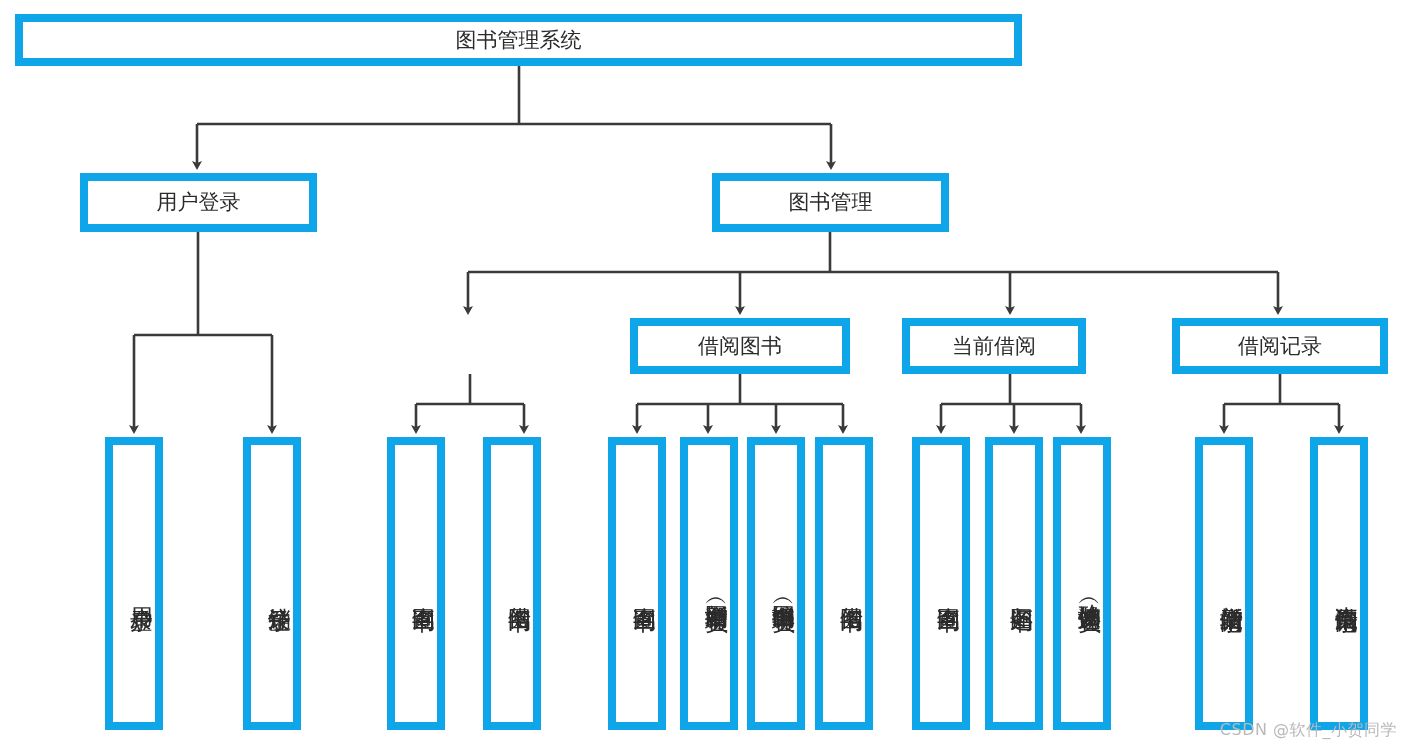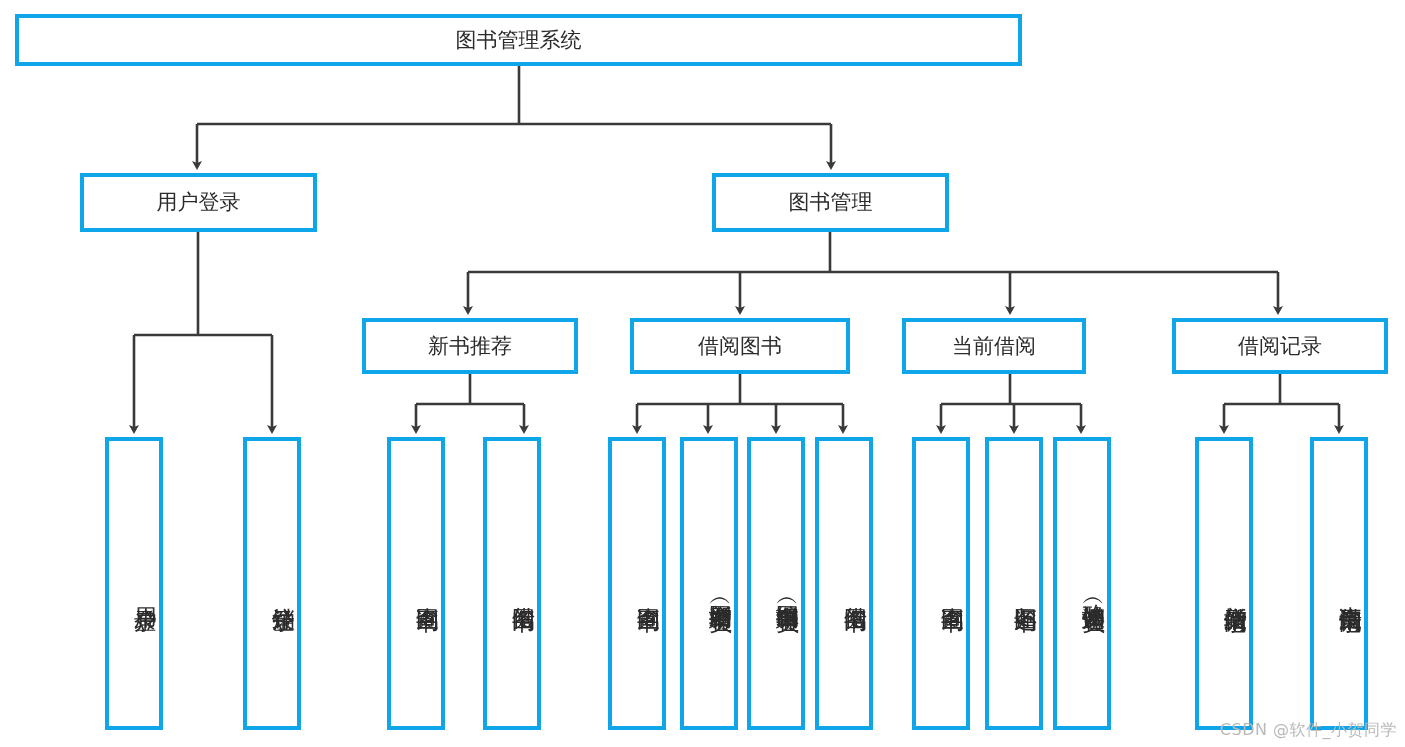--- a/index.html
+++ b/index.html
@@ -23,21 +23,21 @@
     left: 0;
     top: 0;
     width: 1405px;
     height: 747px;
     pointer-events: none;
   }
   .node {
     position: absolute;
     box-sizing: border-box;
     background: #ffffff;
-    border: 4px solid #0ea5e9;
+    border: 8px solid #0ea5e9;
     display: flex;
     align-items: center;
     justify-content: center;
     color: #2b2b2b;
     line-height: 1.15;
     text-align: center;
   }
   .node.horiz {
     font-size: 21px;
   }
@@ -130,23 +130,20 @@
     <span class="label">图书管理系统</span>
   </div>
 
   <div class="node horiz" style="left:80px; top:173px; width:237px; height:59px;">
     <span class="label">用户登录</span>
   </div>
   <div class="node horiz" style="left:712px; top:173px; width:237px; height:59px;">
     <span class="label">图书管理</span>
   </div>
 
-  <div class="node horiz" style="left:362px; top:318px; width:216px; height:56px;">
-    <span class="label">新书推荐</span>
-  </div>
   <div class="node horiz" style="left:630px; top:318px; width:220px; height:56px;">
     <span class="label">借阅图书</span>
   </div>
   <div class="node horiz" style="left:902px; top:318px; width:184px; height:56px;">
     <span class="label">当前借阅</span>
   </div>
   <div class="node horiz" style="left:1172px; top:318px; width:216px; height:56px;">
     <span class="label">借阅记录</span>
   </div>
 

